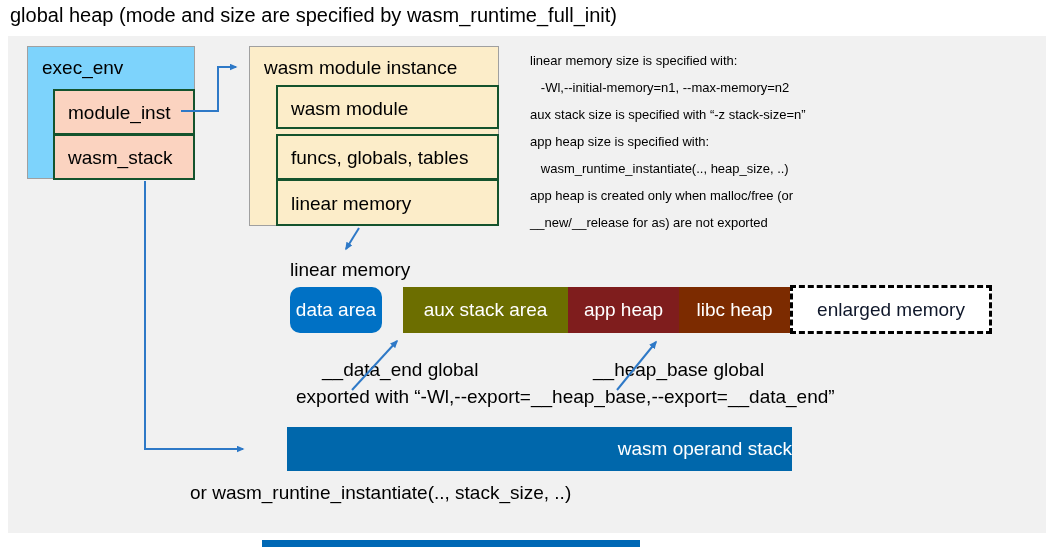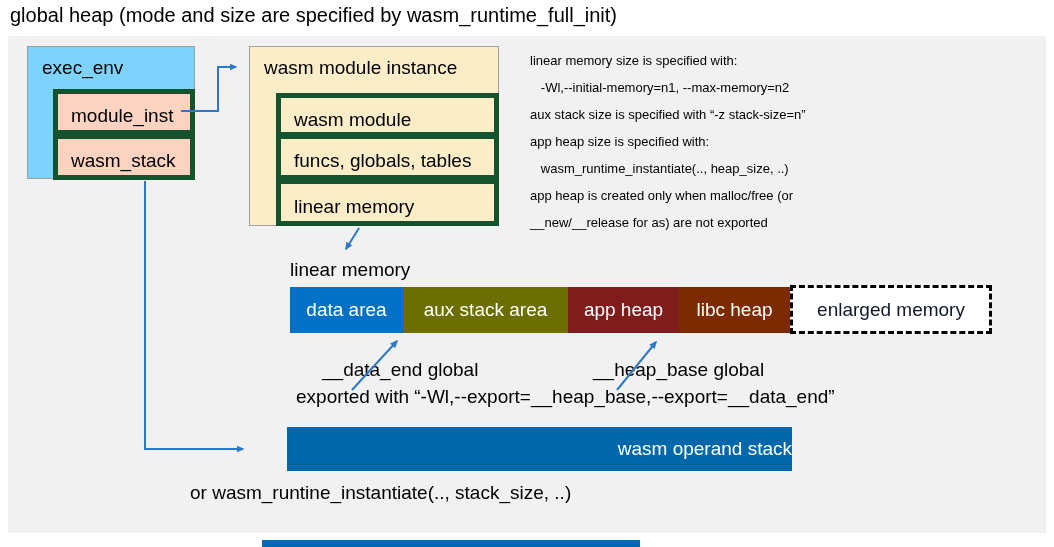--- a/index.html
+++ b/index.html
@@ -31,49 +31,49 @@
   .exec-env { left: 27px; top: 46px; width: 168px; height: 133px; background: #7dd3fc; }
   .mod-inst { left: 249px; top: 46px; width: 250px; height: 180px; background: #fcedc9; }
   .struct-header {
     position: absolute; left: 0; top: 0; right: 0;
     padding-left: 14px; font-size: 19px;
   }
   .exec-env .struct-header { line-height: 42px; }
   .mod-inst .struct-header { line-height: 42px; }
   .struct-row {
     position: absolute;
-    border: 5px solid #14532d;
+    border: 2px solid #14532d;
     padding-left: 13px; font-size: 19px;
   }
   .exec-env .struct-row { left: 25px; width: 142px; background: #fbd3c0; }
   .row-e1 { top: 42px; height: 46px; line-height: 44px; }
   .row-e2 { top: 87px; height: 46px; line-height: 44px; }
   .mod-inst .struct-row { left: 26px; width: 223px; background: #fcedc9; }
-  .row-m1 { top: 46px; height: 44px; line-height: 44px; }
+  .row-m1 { top: 38px; height: 44px; line-height: 44px; }
   .row-m2 { top: 87px; height: 46px; line-height: 44px; }
   .row-m3 { top: 132px; height: 47px; line-height: 45px; }
 
   
   .notes-right {
     position: absolute; left: 530px; top: 47px; width: 512px;
     font-size: 13px; line-height: 27px;
   }
   .notes-line { white-space: pre-wrap; }
 
   
   .lm-label {
     position: absolute; left: 290px; top: 259px;
     font-size: 19px;
   }
   .lm-seg {
     position: absolute; top: 287px; height: 46px;
     color: #fff; font-size: 19px; text-align: center; line-height: 46px;
     white-space: nowrap;
   }
-  .seg-data   { left: 290px; width: 113px; background: #0071c5; }
+  .seg-data   { left: 290px; width: 92px; background: #0071c5; border-radius: 10px; }
   .seg-aux    { left: 403px; width: 165px; background: #6c6e00; }
   .seg-app    { left: 568px; width: 111px; background: #7f1d1d; }
   .seg-libc   { left: 679px; width: 111px; background: #7c2b00; }
   .seg-enlarged {
     left: 790px; width: 202px; top: 285px; height: 49px;
     background: #ffffff; border: 3px dashed #000;
     color: #0f172a; line-height: 43px;
   }
 
   

